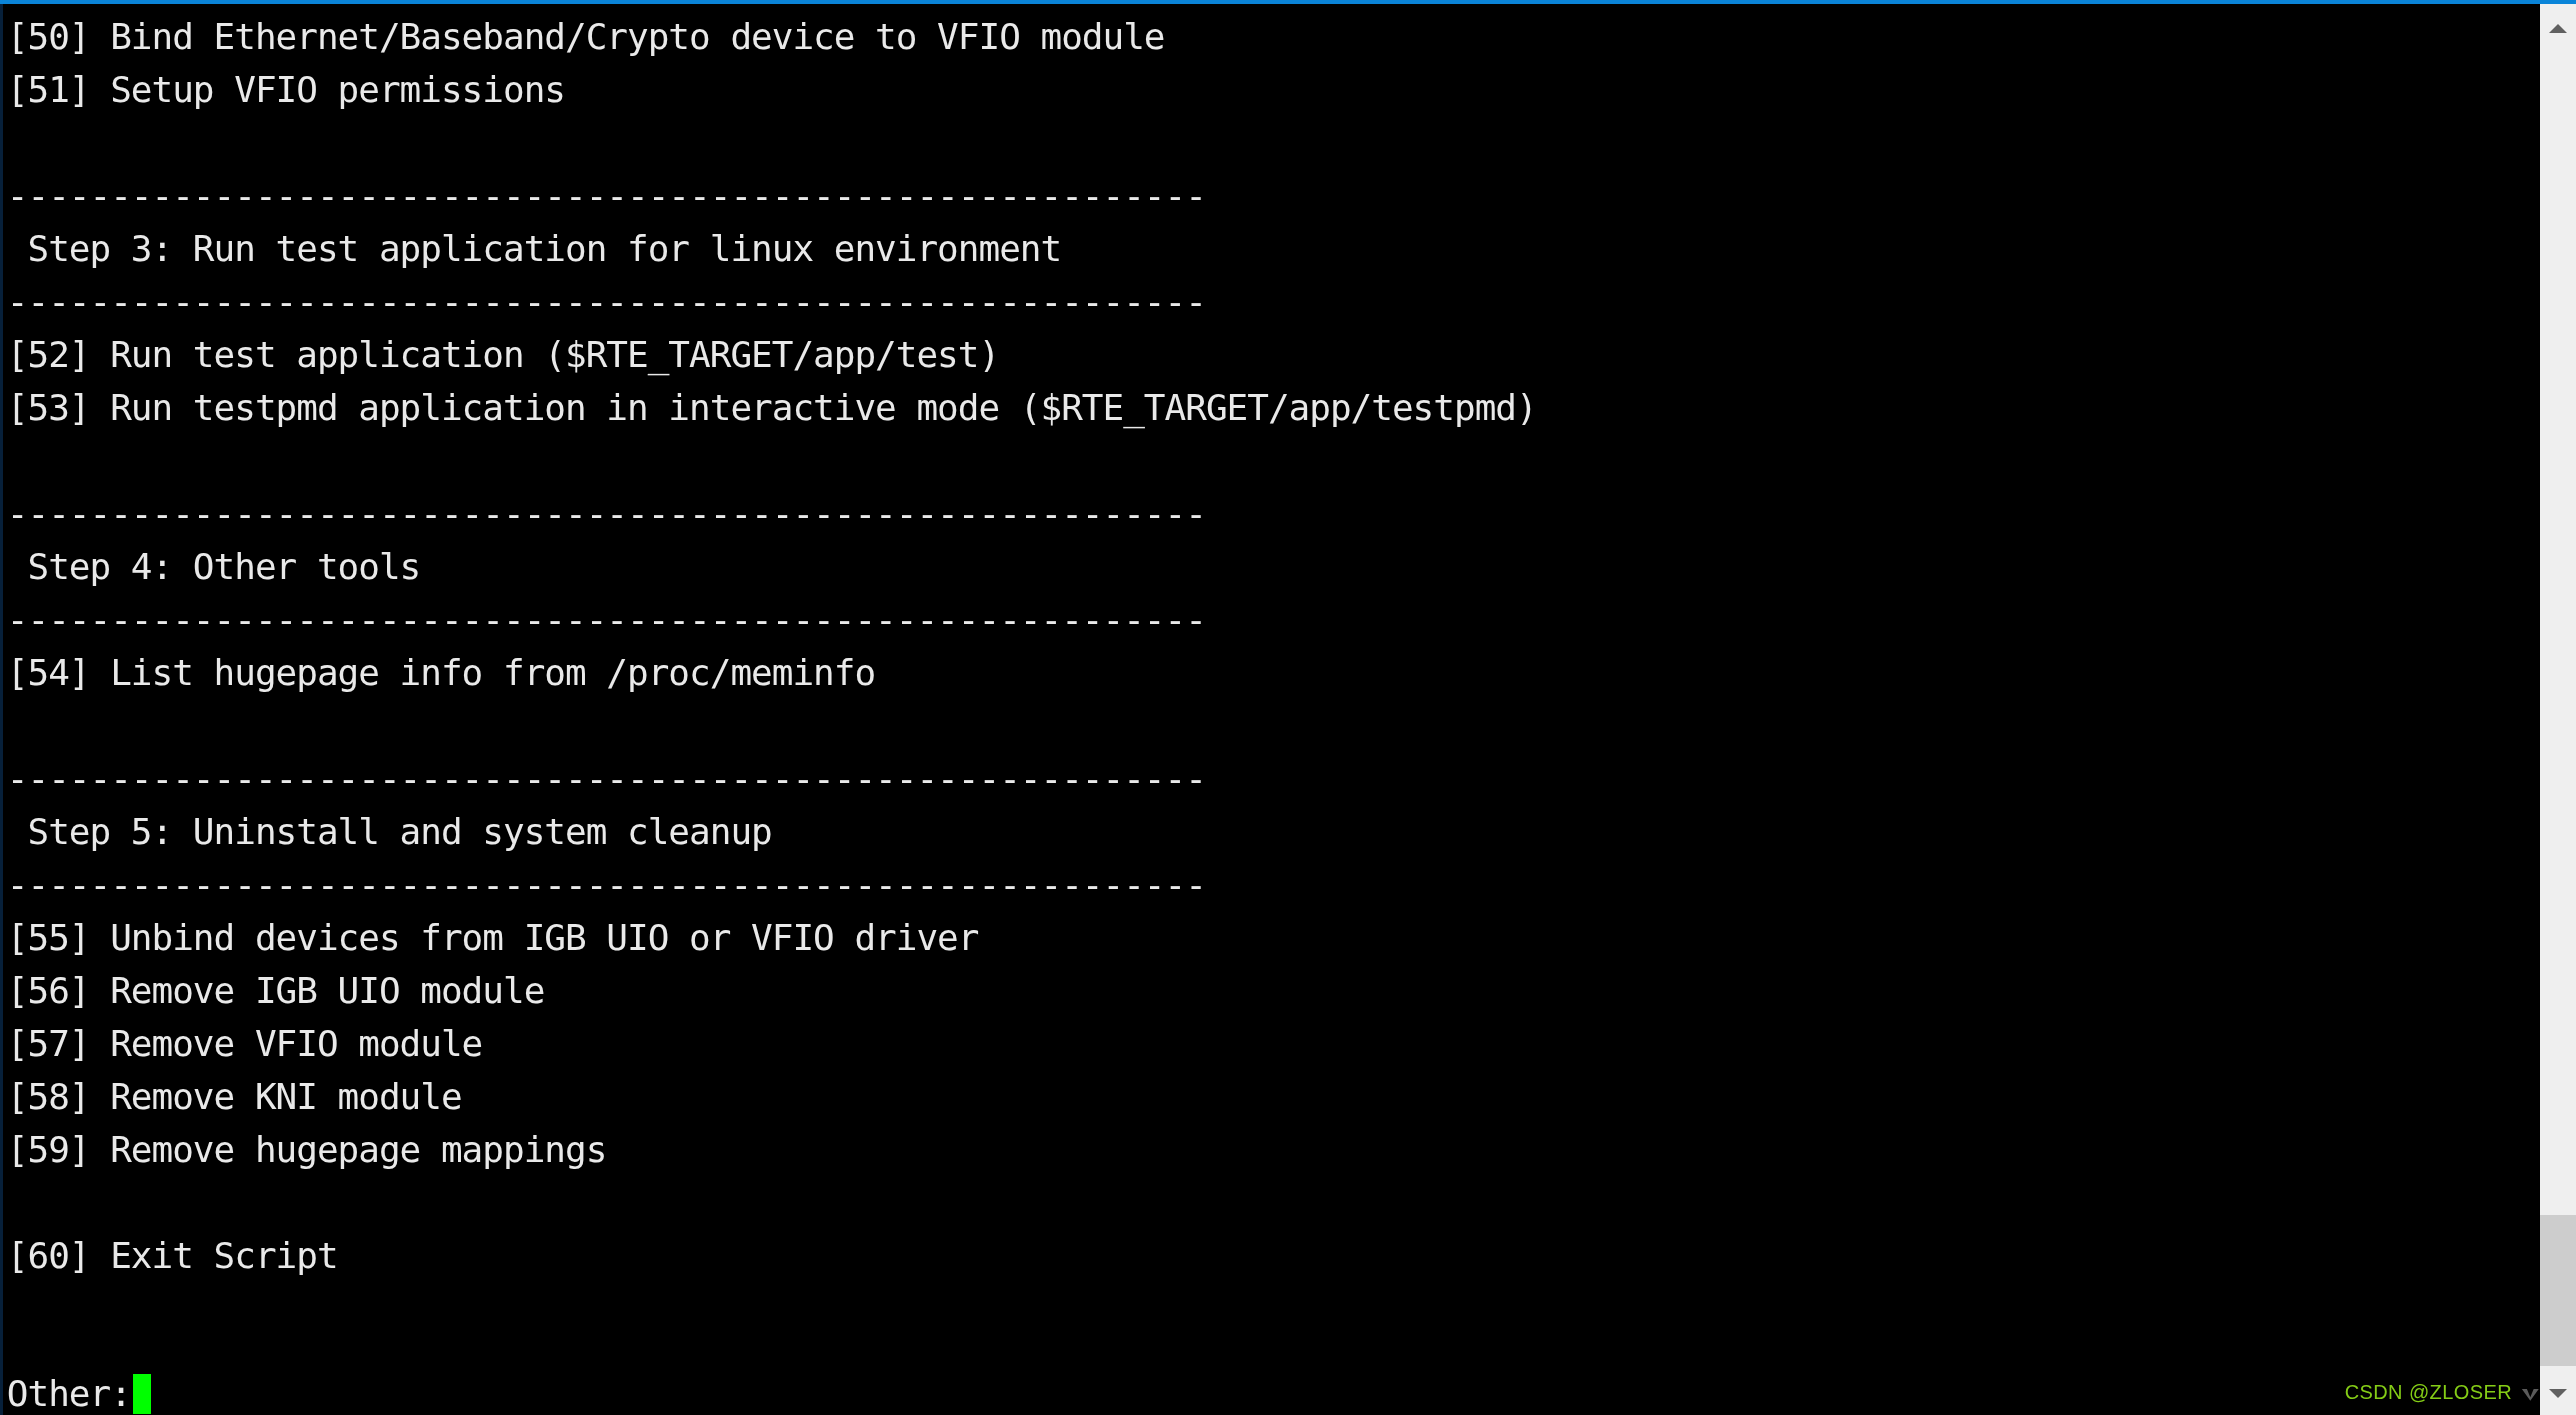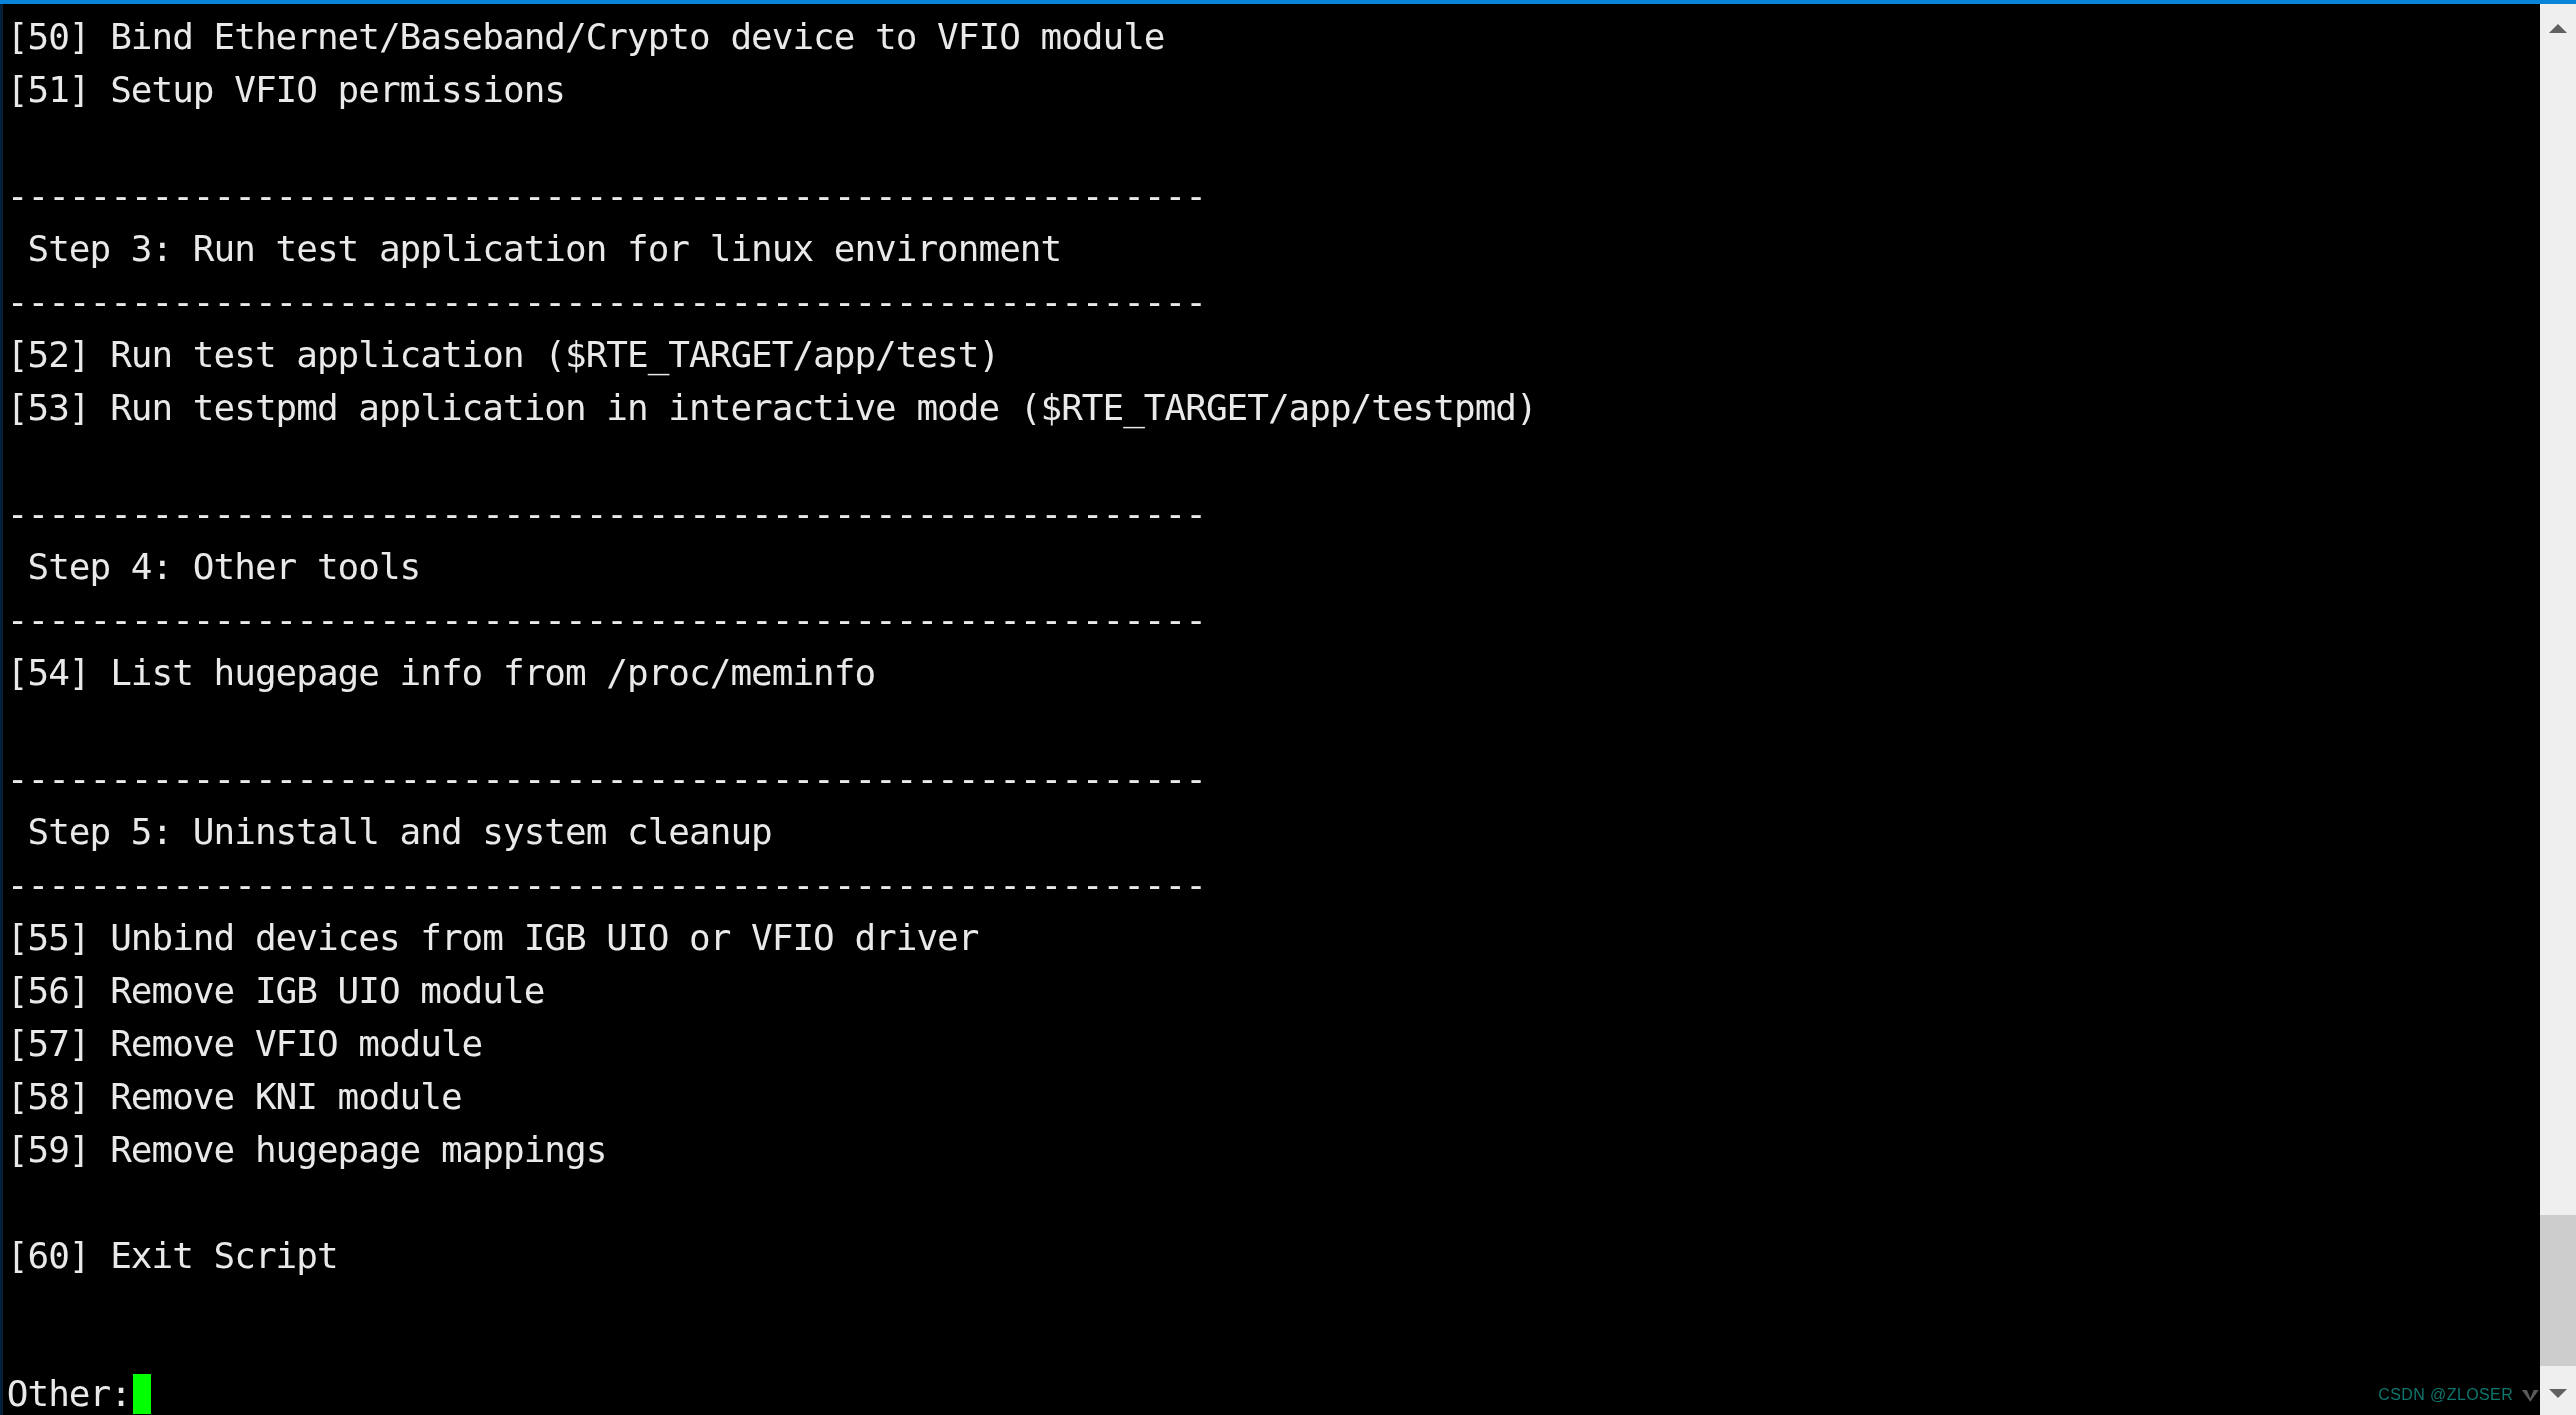--- a/index.html
+++ b/index.html
@@ -94,22 +94,22 @@
     margin-left: 1.7px;
     vertical-align: middle;
   }
 
   
   .watermark {
     position: absolute;
     right: 36px;
     bottom: 8.5px;
     font-family: "Liberation Sans", sans-serif;
-    font-size: 16px;
-    color: #0f766e;
+    font-size: 20px;
+    color: #84cc16;
     letter-spacing: 0.4px;
     z-index: 6;
     white-space: nowrap;
   }
 
   .wm-logo {
     display: inline-block;
     margin-left: 3.4px;
     vertical-align: -2.5px;
   }

